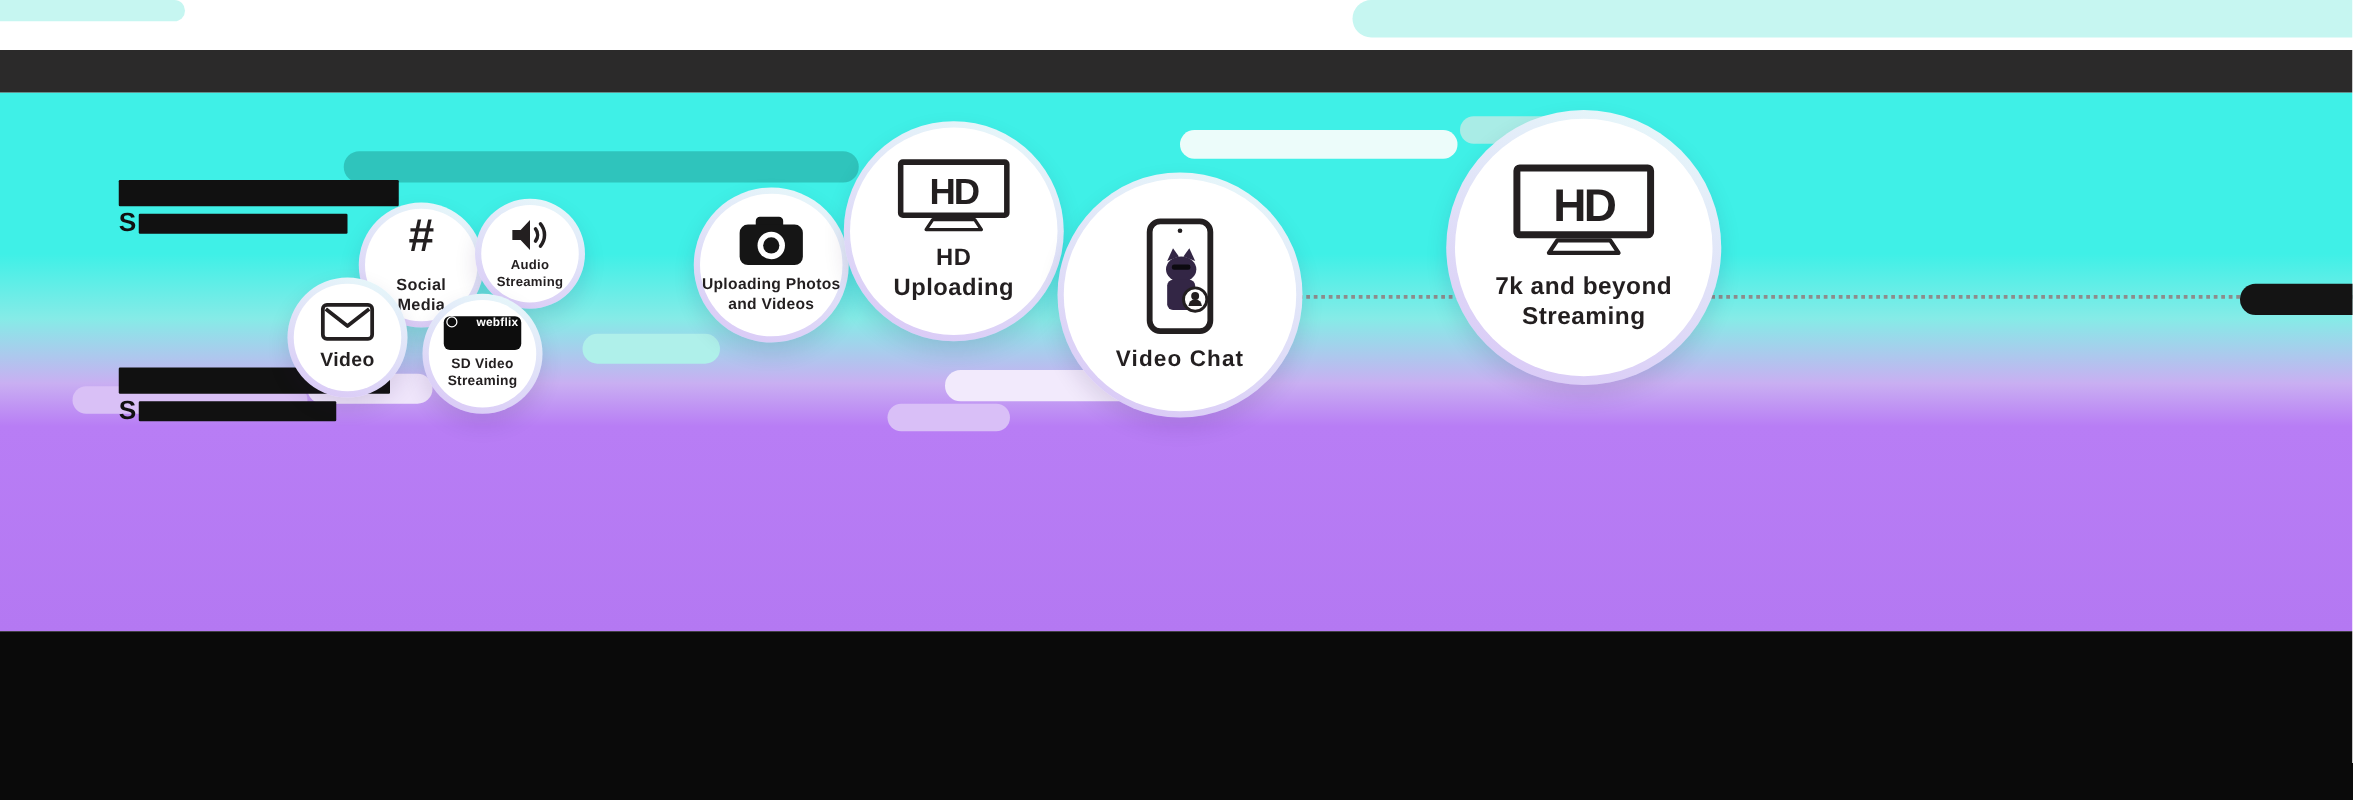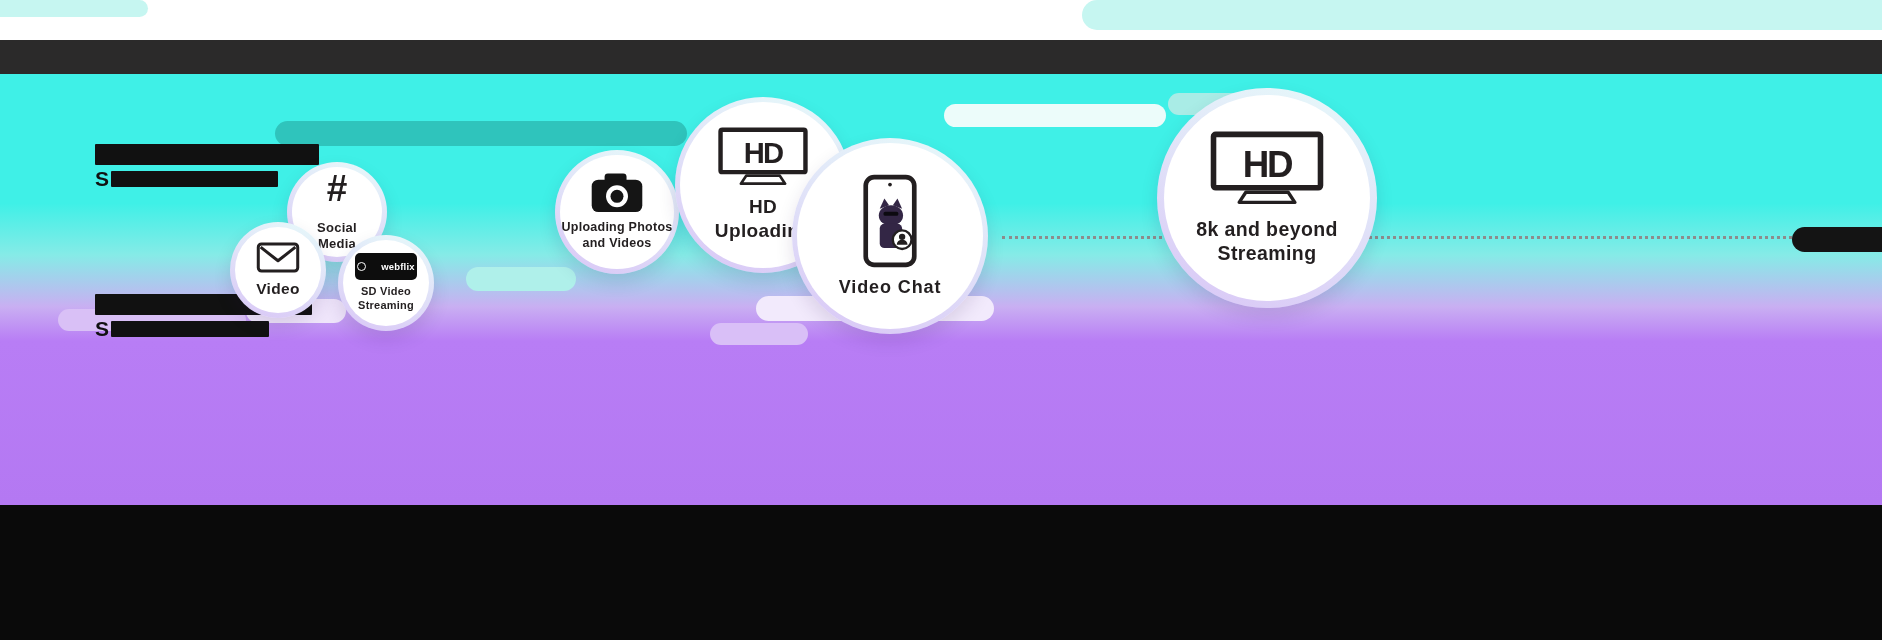--- a/index.html
+++ b/index.html
@@ -49,37 +49,37 @@
   .bubble-inner { position:absolute; inset:5px; background:#ffffff; border-radius:50%;
             display:flex; flex-direction:column; align-items:center; justify-content:center; text-align:center; }
   .bubble-label { color:#231f20; font-weight:600; line-height:1.25; letter-spacing:.02em; }
 
   .bubble-social   { left:287px;  top:162px; width:100px; height:100px; }
   .bubble-audio    { left:380px;  top:159px; width:88px;  height:88px; }
   .bubble-email    { left:230px;  top:222px; width:96px;  height:96px; }
   .bubble-sd       { left:338px;  top:235px; width:96px;  height:96px; }
   .bubble-upload   { left:555px;  top:150px; width:124px; height:124px; }
   .bubble-hd       { left:675px;  top:97px;  width:176px; height:176px; }
-  .bubble-vc       { left:792px;  top:138px; width:196px; height:196px; }
+  .bubble-vc       { left:846px;  top:138px; width:196px; height:196px; }
   .bubble-4k       { left:1157px; top:88px;  width:220px; height:220px; }
   .bubble-4k .bubble-inner { inset:7px; }
 
   .label-email  { font-size:15.5px; margin-top:6px; }
   .label-social { font-size:13px; width:70px; margin-top:15px; }
   .label-audio  { font-size:10.5px; font-weight:700; width:74px; margin-top:3px; }
   .label-sd     { font-size:11px; font-weight:700; width:82px; margin-top:5px; }
   .label-upload { font-size:12.5px; font-weight:700; width:126px; margin-top:6px; }
   .label-hd     { font-size:19px; width:112px; margin-top:6px; }
   .label-vc     { font-size:18px; letter-spacing:.05em; margin-top:8px; }
   .label-4k     { font-size:19.5px; width:162px; margin-top:8px; }
 
   .hash-glyph { font-size:37px; font-weight:800; color:#231f20; line-height:0.9; }
 
   .webflix { width:62px; height:27px; background:#0d0d0d; border-radius:5px;
-             display:flex; align-items:center; justify-content:center; gap:15px; }
+             display:flex; align-items:flex-start; justify-content:center; gap:15px; }
   .webflix-dot { width:9px; height:9px; border:1.8px solid #ffffff; border-radius:50%; }
   .webflix-text { color:#ffffff; font-size:9.5px; font-weight:700; letter-spacing:.02em; }
 
   .tv-text { font-family:"Liberation Sans", sans-serif; font-weight:800; font-size:33px; letter-spacing:-2px; fill:#231f20; }
 </style>
 </head>
 <body>
 
 <div class="stage">
 
@@ -118,20 +118,30 @@
     </div>
   </div>
 
   <div class="bubble bubble-social">
     <div class="bubble-inner">
       <div class="hash-glyph">#</div>
       <div class="bubble-label label-social">Social Media</div>
     </div>
   </div>
 
+  <div class="bubble bubble-audio">
+    <div class="bubble-inner">
+      <svg viewBox="0 0 38 34" width="34" height="30">
+        <path d="M3 12.5 h7.5 l8.5 -9 v27 l-8.5 -9 H3 Z" fill="#231f20"></path>
+        <path d="M24 11.5 a9 9 0 0 1 0 11" fill="none" stroke="#231f20" stroke-width="3.2" stroke-linecap="round"></path>
+        <path d="M28.5 7 a15.5 15.5 0 0 1 0 20" fill="none" stroke="#231f20" stroke-width="3.2" stroke-linecap="round"></path>
+      </svg>
+      <div class="bubble-label label-audio">Audio Streaming</div>
+    </div>
+  </div>
 
   <div class="bubble bubble-email">
     <div class="bubble-inner">
       <svg viewBox="0 0 46 33" width="44" height="31">
         <rect x="2" y="2" width="42" height="29" rx="3.5" fill="none" stroke="#231f20" stroke-width="3.2"></rect>
         <path d="M4.5 5.5 L23 20 L41.5 5.5" fill="none" stroke="#231f20" stroke-width="3.2" stroke-linejoin="round"></path>
       </svg>
       <div class="bubble-label label-email">Video</div>
     </div>
   </div>
@@ -187,19 +197,19 @@
     </div>
   </div>
 
   <div class="bubble bubble-4k">
     <div class="bubble-inner">
       <svg viewBox="0 0 104 70" width="116" height="78">
         <rect x="4" y="3" width="96" height="48" rx="2" fill="none" stroke="#231f20" stroke-width="5"></rect>
         <text class="tv-text" x="52" y="41" text-anchor="middle">HD</text>
         <path d="M33 55 L71 55 L77 64 L27 64 Z" fill="none" stroke="#231f20" stroke-width="3" stroke-linejoin="round"></path>
       </svg>
-      <div class="bubble-label label-4k">8k and beyond Streaming</div>
+      <div class="bubble-label label-4k">7k and beyond Streaming</div>
     </div>
   </div>
 
   <div class="footer"></div>
 
 </div>
 
 </body></html>

